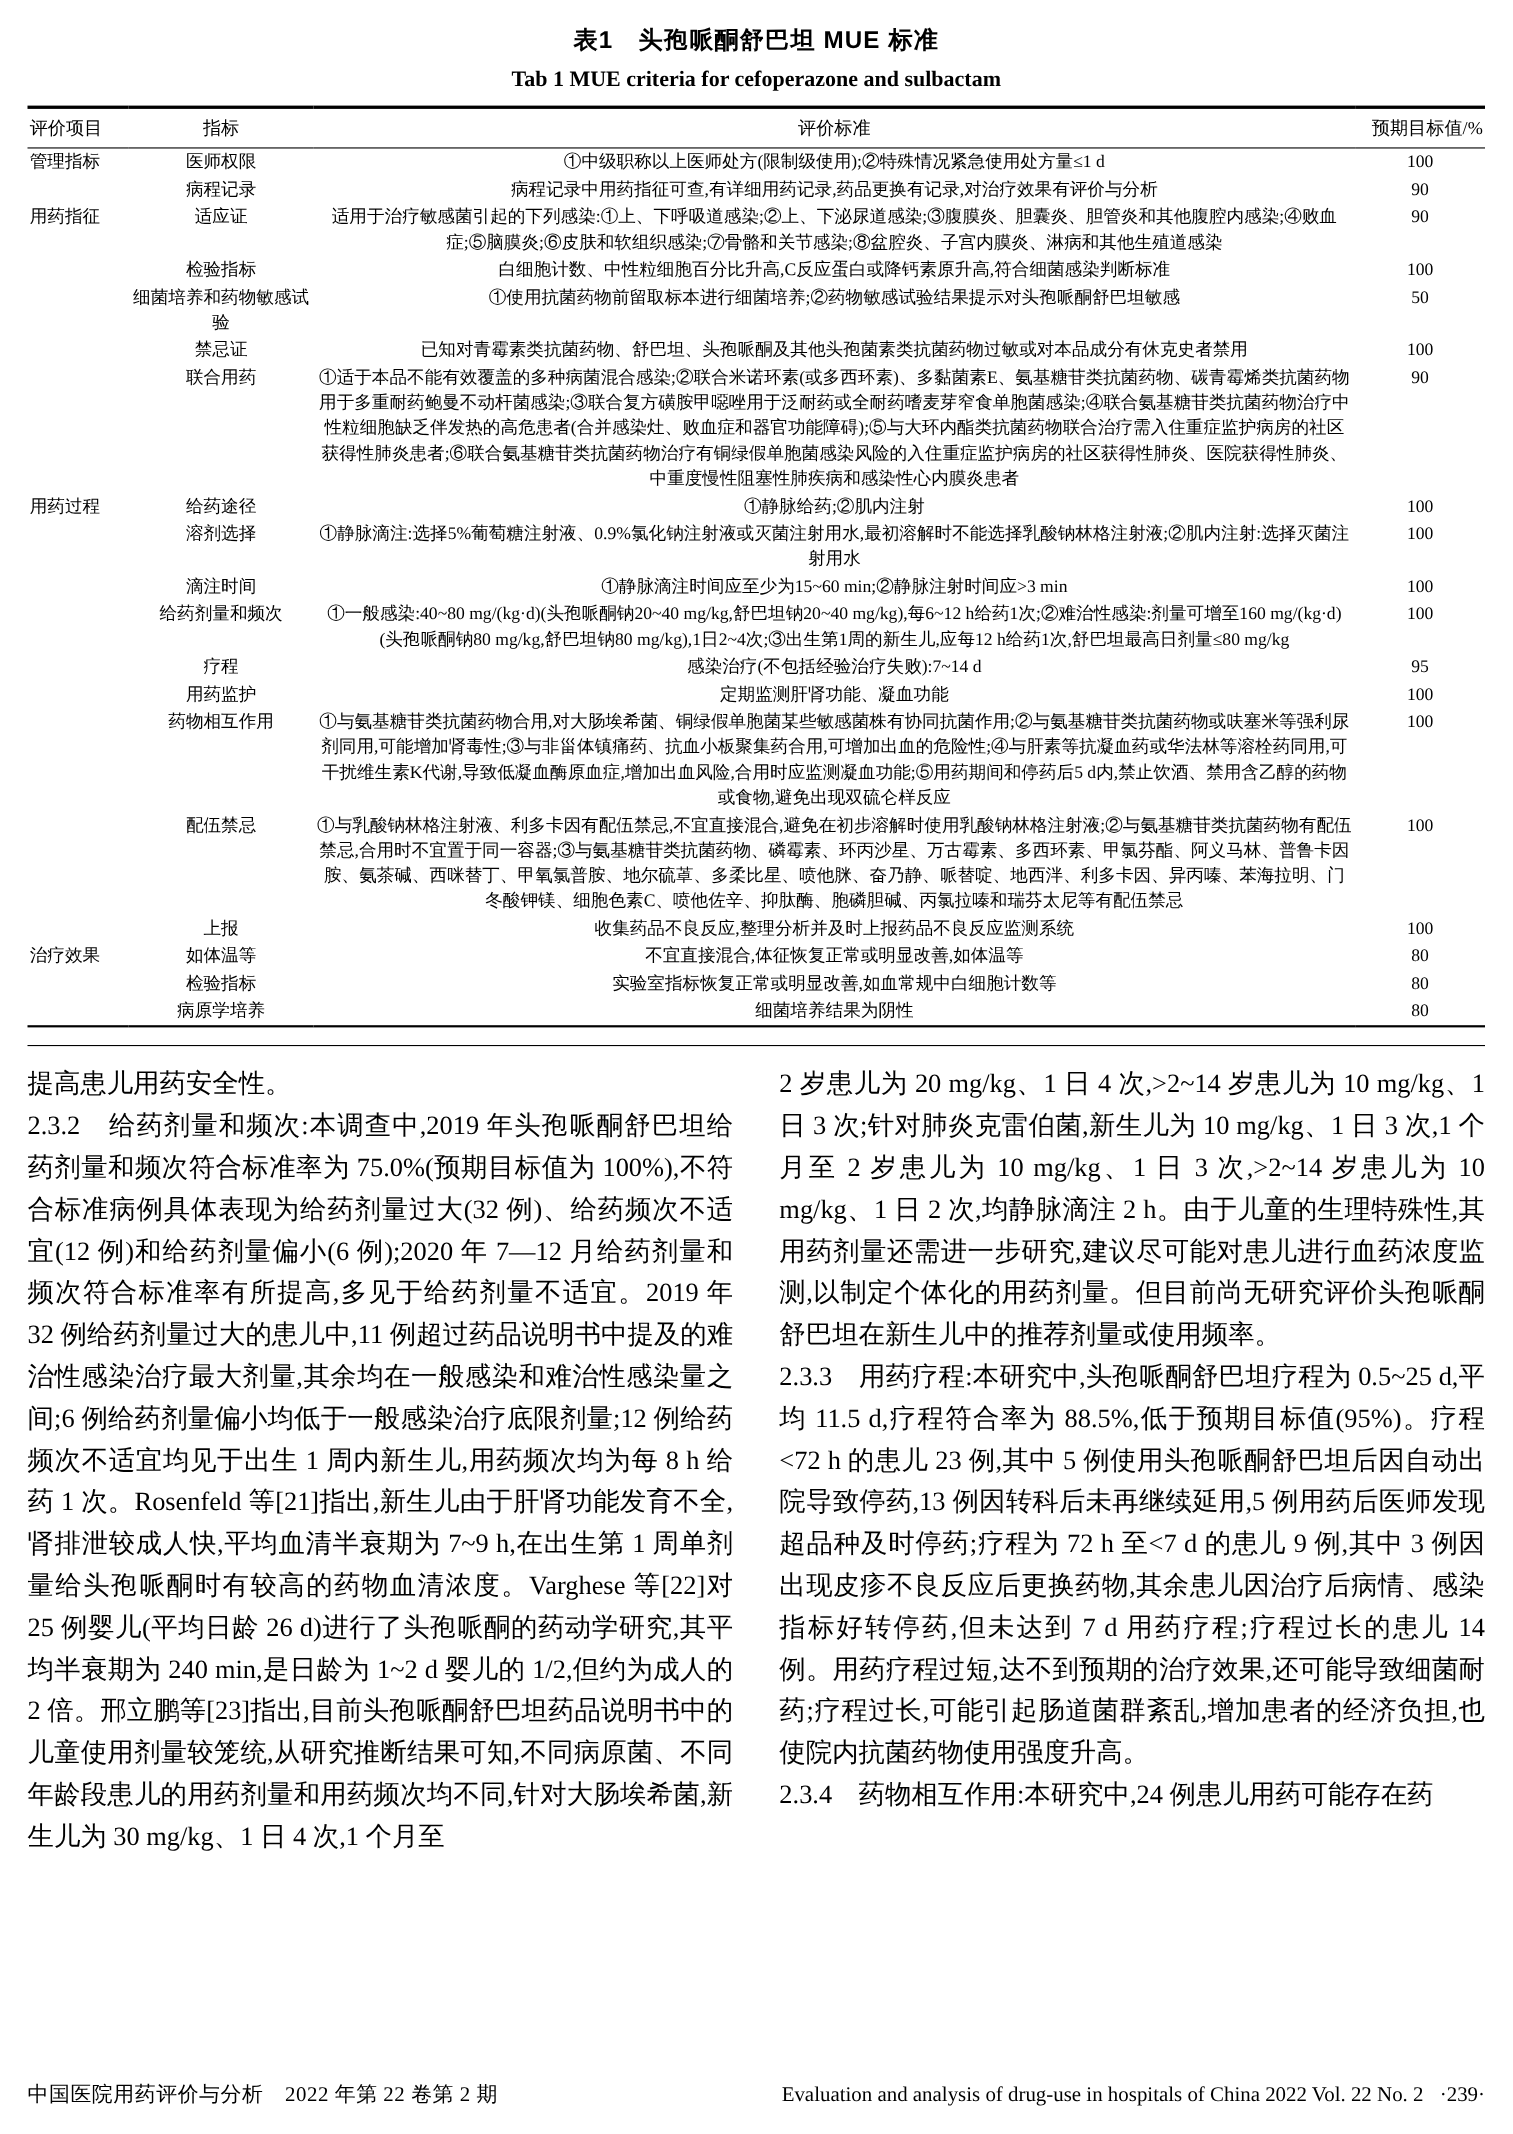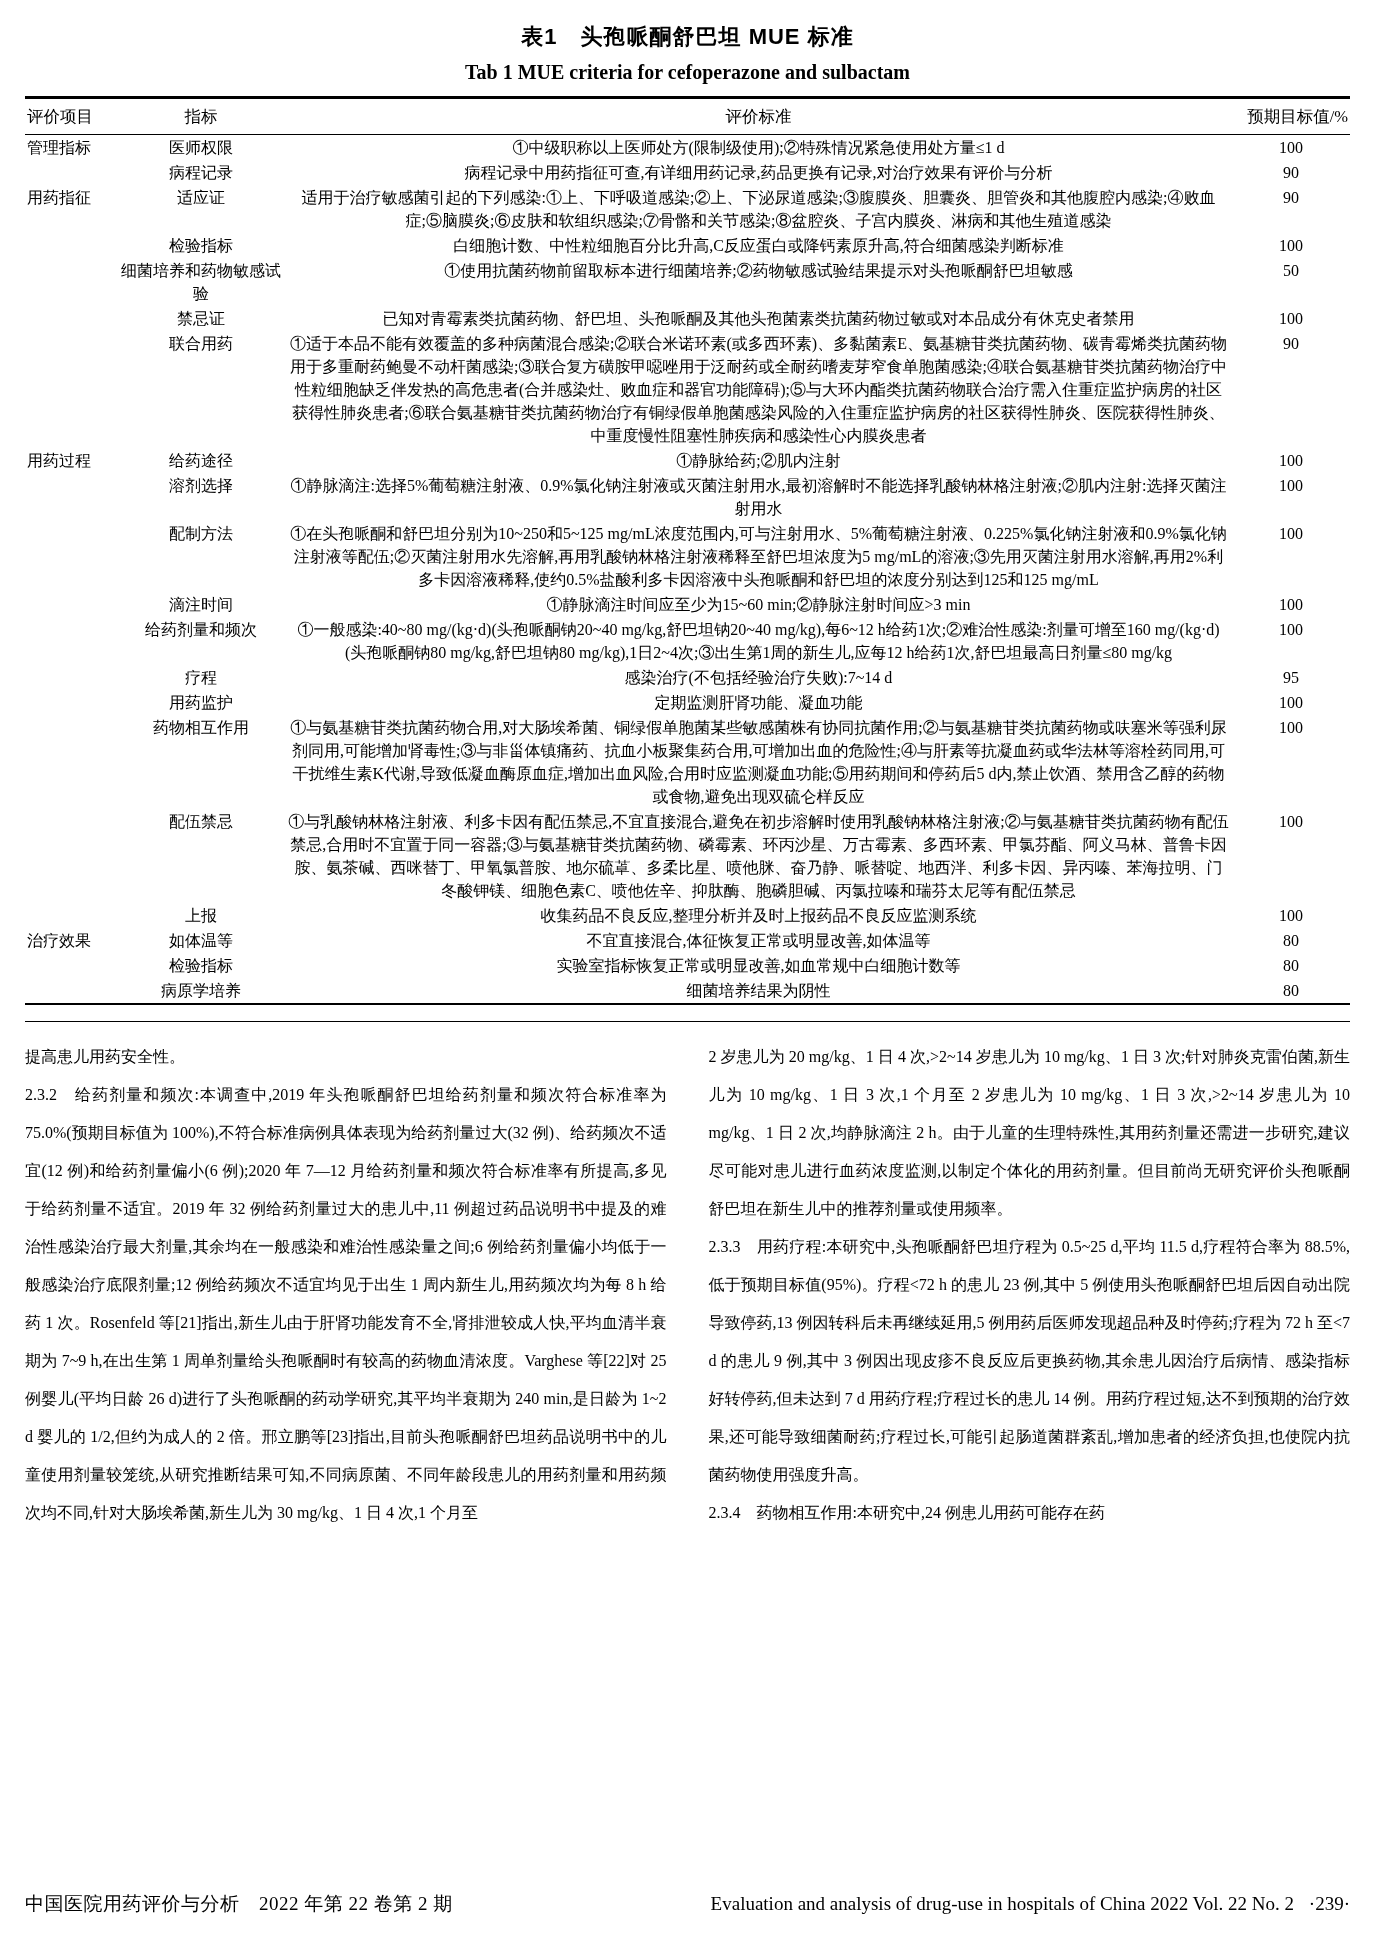--- a/index.html
+++ b/index.html
@@ -37,21 +37,21 @@
   th.h-ind { text-align:center; width:168px; }
   th.h-cri { text-align:center; }
   th.h-tgt { text-align:right; width:118px; }
   table.mue td { vertical-align:top; padding:1px 2px; line-height:23px; }
   td.col-cat { text-align:left; }
   td.col-ind { text-align:center; }
   td.col-cri { text-align:center; padding:1px 14px; }
   td.col-tgt { text-align:center; }
 
   .body-cols { display:flex; gap:42px; margin-top:16px; }
-  .t-col { width:641.5px; font-size:16px; line-height:38px; text-align:justify; }
+  .t-col { width:641.5px; font-size:24px; line-height:38px; text-align:justify; }
   .t-col p { margin:0; text-justify:inter-ideograph; }
 
   .footer {
     position:absolute; top:1891px; left:25px; right:25px;
     display:flex; justify-content:space-between; align-items:baseline;
     font-size:19px;
   }
   .footer .f-left { letter-spacing:0.5px; }
   .footer .f-right span { margin-left:10px; }
 </style>
@@ -123,26 +123,20 @@
             <td class="col-tgt">100</td>
           </tr>
           <tr>
             <td class="col-cat"></td>
             <td class="col-ind">溶剂选择</td>
             <td class="col-cri">①静脉滴注:选择5%葡萄糖注射液、0.9%氯化钠注射液或灭菌注射用水,最初溶解时不能选择乳酸钠林格注射液;②肌内注射:选择灭菌注射用水</td>
             <td class="col-tgt">100</td>
           </tr>
           <tr>
             <td class="col-cat"></td>
-            <td class="col-ind">配制方法</td>
-            <td class="col-cri">①在头孢哌酮和舒巴坦分别为10~250和5~125 mg/mL浓度范围内,可与注射用水、5%葡萄糖注射液、0.225%氯化钠注射液和0.9%氯化钠注射液等配伍;②灭菌注射用水先溶解,再用乳酸钠林格注射液稀释至舒巴坦浓度为5 mg/mL的溶液;③先用灭菌注射用水溶解,再用2%利多卡因溶液稀释,使约0.5%盐酸利多卡因溶液中头孢哌酮和舒巴坦的浓度分别达到125和125 mg/mL</td>
-            <td class="col-tgt">100</td>
-          </tr>
-          <tr>
-            <td class="col-cat"></td>
             <td class="col-ind">滴注时间</td>
             <td class="col-cri">①静脉滴注时间应至少为15~60 min;②静脉注射时间应&gt;3 min</td>
             <td class="col-tgt">100</td>
           </tr>
           <tr>
             <td class="col-cat"></td>
             <td class="col-ind">给药剂量和频次</td>
             <td class="col-cri">①一般感染:40~80 mg/(kg·d)(头孢哌酮钠20~40 mg/kg,舒巴坦钠20~40 mg/kg),每6~12 h给药1次;②难治性感染:剂量可增至160 mg/(kg·d)(头孢哌酮钠80 mg/kg,舒巴坦钠80 mg/kg),1日2~4次;③出生第1周的新生儿,应每12 h给药1次,舒巴坦最高日剂量≤80 mg/kg</td>
             <td class="col-tgt">100</td>
           </tr>

